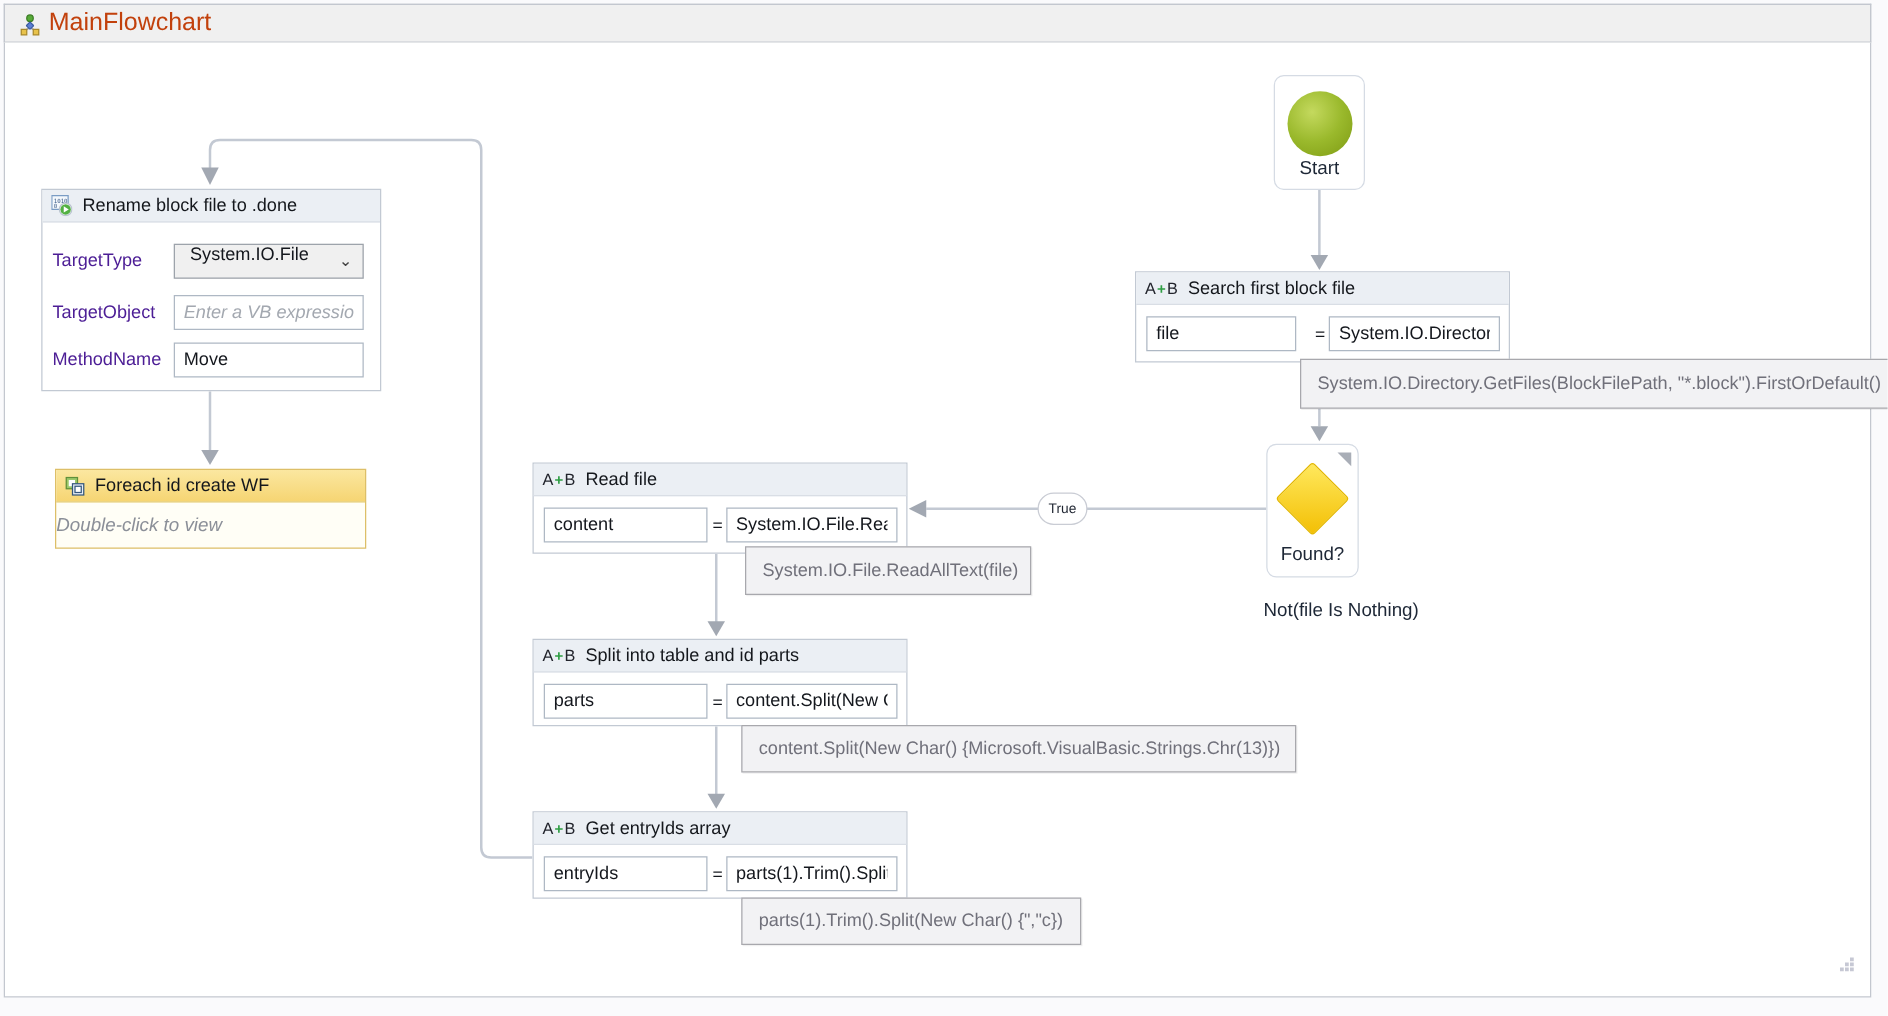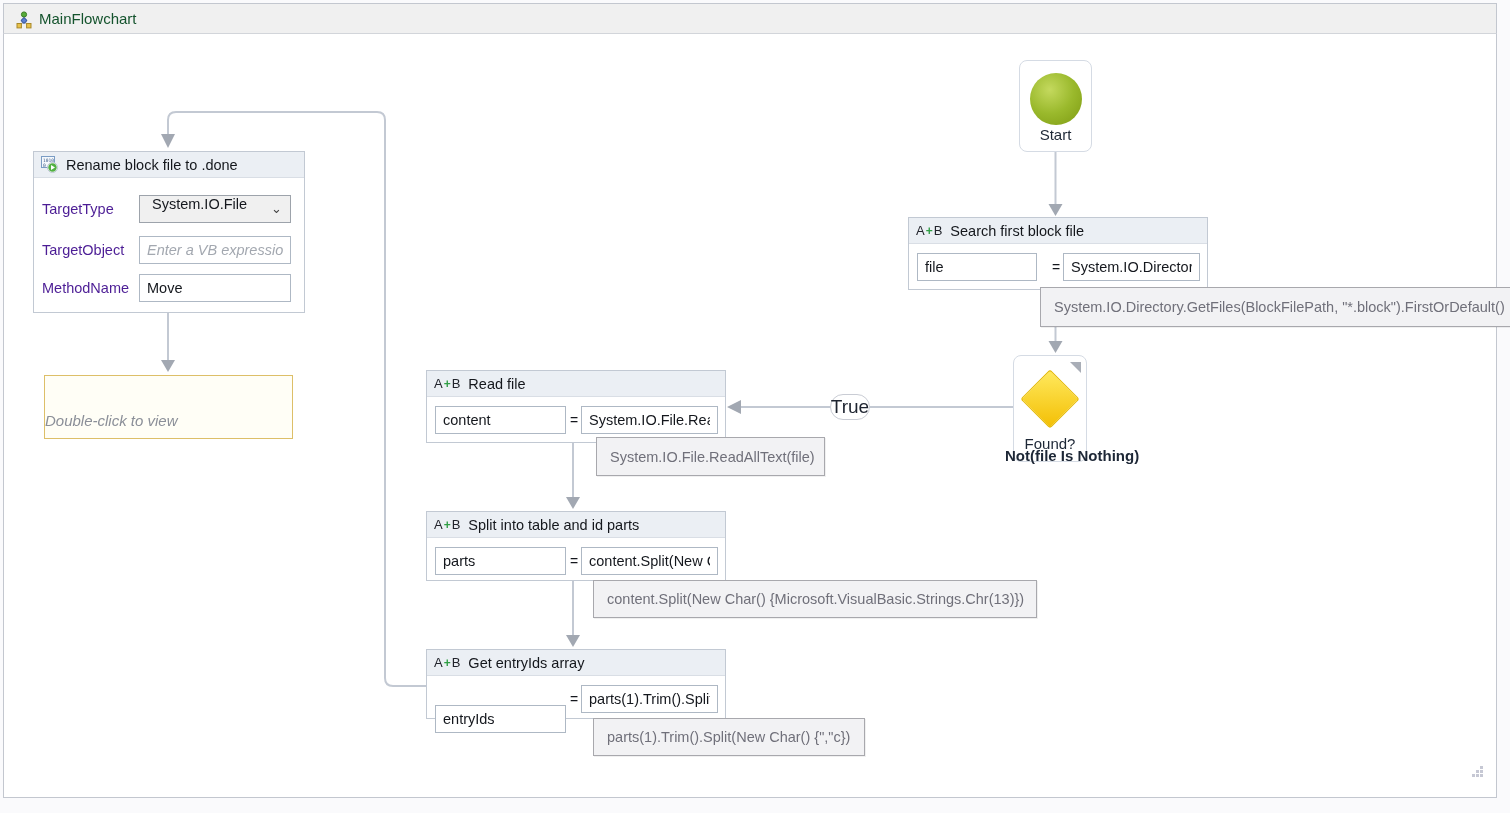--- a/index.html
+++ b/index.html
@@ -6,21 +6,21 @@
   body{
     width:1510px;height:813px;position:relative;overflow:hidden;
     background:#fafafc;
     font-family:"Liberation Sans","DejaVu Sans",sans-serif;
     color:#15181e;
   }
   .abs{position:absolute;box-sizing:border-box;}
   
   .frame{left:3px;top:3px;width:1494px;height:795px;border:1px solid #c3c7cf;background:#fff;}
   .titlebar{left:3px;top:3px;width:1494px;height:31px;background:#f0f0f0;border:1px solid #c3c7cf;border-bottom:1px solid #d2d5da;display:flex;align-items:center;}
-  .titlebar .ttl{margin-left:35px;font-size:15px;color:#14532d;}
+  .titlebar .ttl{margin-left:35px;font-size:20px;color:#c2410c;}
   .titlebar svg{position:absolute;left:11px;top:7px;}
 
   
   svg.wires{left:0;top:0;pointer-events:none;}
   svg.wires path{stroke:#c3c9d3;stroke-width:2;fill:none;}
   svg.wires polygon{fill:#a2a8b2;}
 
   
   .node{background:#fff;border:1px solid #d5dbe4;border-radius:8px;text-align:center;}
   .node .nlabel{position:absolute;left:0;right:0;bottom:8px;font-size:15px;color:#1d2736;}
@@ -51,21 +51,21 @@
   .row-label{position:absolute;left:8px;font-size:14.5px;color:#4c1d95;line-height:28px;}
   .dd{position:absolute;height:28px;background:#f0f0f0;border:1px solid #9da3ab;font-size:14.5px;color:#14171d;
     display:flex;padding-left:12px;box-sizing:border-box;}
   .dd .chev{position:absolute;right:8px;top:0;line-height:26px;color:#444;font-size:13px;}
 
   
   .foreach{background:#fffef6;border:1px solid #ddbf68;}
   .foreach .act-hdr{background:linear-gradient(#fbe7a0,#f6d573);border-bottom:1px solid #e3c768;}
   .foreach .body-text{position:absolute;left:0;right:0;top:36px;text-align:left;font-style:italic;font-size:15px;color:#8b8f98;}
 
-  .pill{background:#fff;border:1px solid #c9ccd4;border-radius:13px;font-size:19px;color:#1e2430;
+  .pill{background:#fff;border:1px solid #c9ccd4;border-radius:13px;font-size:11px;color:#1e2430;
     display:flex;align-items:center;justify-content:center;}
   .condition-text{font-size:15px;color:#1d2736;white-space:nowrap;}
 </style>
 </head>
 <body>
 
 <div class="abs frame"></div>
 <div class="abs titlebar">
   <svg width="18" height="18" viewBox="0 0 18 18">
     <path d="M9 5 V8 M9 11 L4 14 M9 11 L14 14" stroke="#9aa0a8" stroke-width="1.2" fill="none"></path>
@@ -107,21 +107,21 @@
   <input class="tb" style="left: 8px; top: 35px; width: 120px;" value="file">
   <span class="eq" style="left:142px;top:41px;width:10px;">=</span>
   <input class="tb" style="left: 154px; top: 35px; width: 137px;" value="System.IO.Directory.GetFiles(BlockFilePath, &quot;*.block&quot;).FirstOrDefault()">
 </div>
 
 <div class="abs node" style="left:1013px;top:355px;width:74px;height:107px;">
   <div class="diamond"></div>
   <div class="fold"></div>
   <div class="nlabel" style="bottom:9px;">Found?</div>
 </div>
-<div class="abs condition-text" style="left:1005px;top:447px;width:130px;text-align:right;font-weight:bold;">Not(file Is Nothing)</div>
+<div class="abs condition-text" style="left:1005px;top:480px;width:130px;text-align:right;">Not(file Is Nothing)</div>
 
 <div class="abs pill" style="left:830px;top:394px;width:40px;height:26px;">True</div>
 
 <div class="abs act" style="left:426px;top:370px;width:300px;height:73px;">
   <div class="act-hdr">
     <span class="ab"><span>A</span><span class="plus">+</span><span>B</span></span>
     <span class="t">Read file</span>
   </div>
   <input class="tb" style="left: 8px; top: 35px; width: 131px;" value="content">
   <span class="eq" style="left:142px;top:41px;width:10px;">=</span>
@@ -136,21 +136,21 @@
   <input class="tb" style="left: 8px; top: 35px; width: 131px;" value="parts">
   <span class="eq" style="left:142px;top:41px;width:10px;">=</span>
   <input class="tb" style="left: 154px; top: 35px; width: 137px;" value="content.Split(New Char() {Microsoft.VisualBasic.Strings.Chr(13)})">
 </div>
 
 <div class="abs act" style="left:426px;top:649px;width:300px;height:70px;">
   <div class="act-hdr">
     <span class="ab"><span>A</span><span class="plus">+</span><span>B</span></span>
     <span class="t">Get entryIds array</span>
   </div>
-  <input class="tb" style="left: 8px; top: 35px; width: 131px; margin-top: 20px;" value="entryIds">
+  <input class="tb" style="left: 8px; top: 35px; width: 131px;" value="entryIds">
   <span class="eq" style="left:142px;top:41px;width:10px;">=</span>
   <input class="tb" style="left: 154px; top: 35px; width: 137px;" value="parts(1).Trim().Split(New Char() {&quot;,&quot;c})">
 </div>
 
 <div class="abs act" style="left:33px;top:151px;width:272px;height:162px;">
   <div class="act-hdr">
     <svg width="17" height="17" viewBox="0 0 17 17">
       <rect x="0.5" y="0.5" width="13" height="11" fill="#f4f8fc" stroke="#7a9cc4"></rect>
       <text x="2" y="6" font-size="4.6" fill="#3a5a86" font-family="monospace">1010</text>
       <text x="2" y="10.5" font-size="4.6" fill="#3a5a86" font-family="monospace">0</text>
@@ -165,20 +165,29 @@
     <span>System.IO.File</span>
     <span class="chev">⌄</span>
   </div>
   <span class="row-label" style="top:84px;">TargetObject</span>
   <input class="tb" style="left: 105px; top: 84px; width: 152px;" placeholder="Enter a VB expression">
   <span class="row-label" style="top:122px;">MethodName</span>
   <input class="tb" style="left: 105px; top: 122px; width: 152px;" value="Move">
 </div>
 
 <div class="abs act foreach" style="left:44px;top:375px;width:249px;height:64px;">
+  <div class="act-hdr">
+    <svg width="16" height="16" viewBox="0 0 16 16">
+      <rect x="1" y="1" width="9" height="9" fill="#9cc96a" stroke="#5f8f3a"></rect>
+      <rect x="3" y="3" width="5" height="5" fill="#fff"></rect>
+      <rect x="6" y="6" width="9" height="9" fill="#e9eef6" stroke="#34577d"></rect>
+      <rect x="8" y="8" width="5" height="5" fill="#fff" stroke="#34577d"></rect>
+    </svg>
+    <span class="t">Foreach id create WF</span>
+  </div>
   <div class="body-text">Double-click to view</div>
 </div>
 
 <div class="abs tip" style="left:1040px;top:287px;width:512px;height:40px;">System.IO.Directory.GetFiles(BlockFilePath, "*.block").FirstOrDefault()</div>
 <div class="abs tip" style="left:596px;top:437px;width:229px;height:39px;">System.IO.File.ReadAllText(file)</div>
 <div class="abs tip" style="left:593px;top:580px;width:444px;height:38px;">content.Split(New Char() {Microsoft.VisualBasic.Strings.Chr(13)})</div>
 <div class="abs tip" style="left:593px;top:718px;width:272px;height:38px;">parts(1).Trim().Split(New Char() {","c})</div>
 
 <svg class="abs" style="left:1468px;top:762px;" width="18" height="18" viewBox="0 0 18 18">
   <g fill="#c6c8d4">

